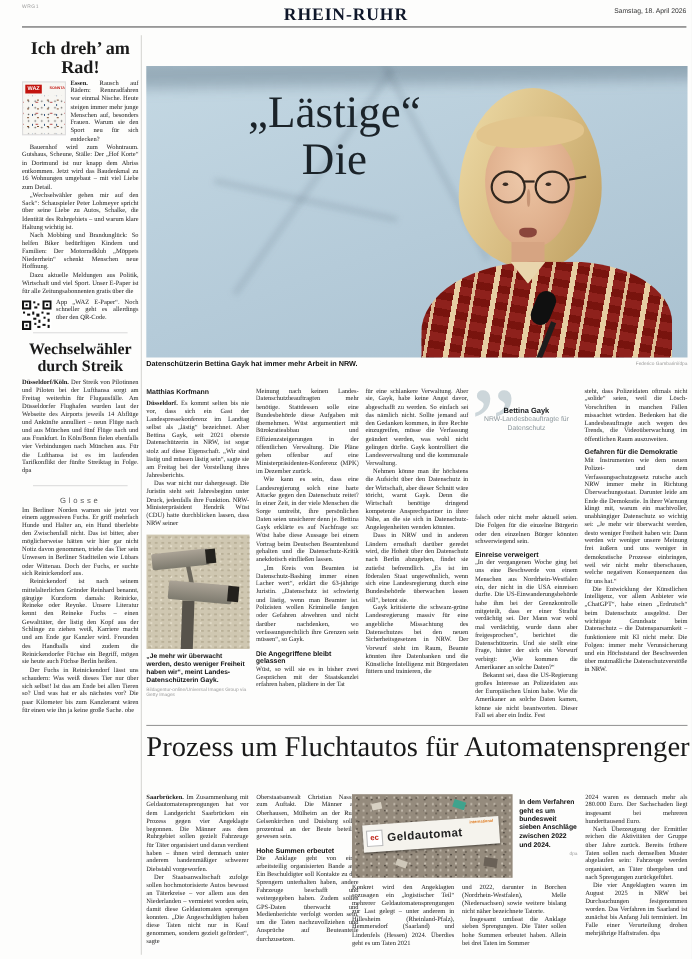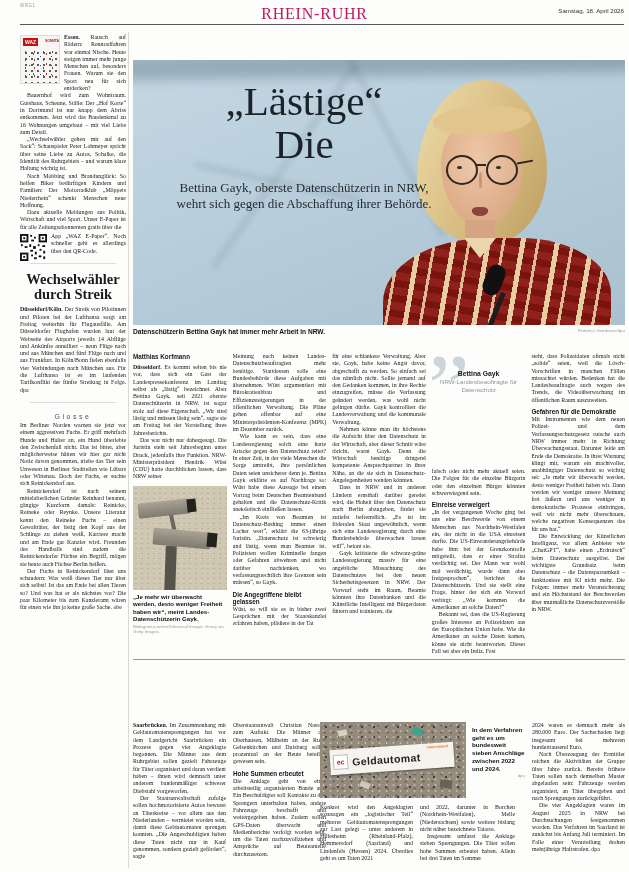--- a/index.html
+++ b/index.html
@@ -2,21 +2,21 @@
 <html><head>
 <meta charset="utf-8">
 <style>
   html,body{margin:0;padding:0;background:#e9e9e9}
   .page{position:relative;width:629px;height:872px;background:#fdfdfc;margin:0 auto;
         font-family:"Liberation Serif",serif;color:#1a1a1a;overflow:hidden}
 
   
   .plate{position:absolute;left:20px;top:3px;font:4.5px "Liberation Sans",sans-serif;color:#9a9a9a;letter-spacing:.5px}
   .section-title{position:absolute;left:0;right:0;top:5px;margin:0;text-align:center;
-                 font-size:16px;font-weight:400;letter-spacing:.8px;color:#be185d}
+                 font-size:16px;font-weight:700;letter-spacing:.8px;color:#0f172a}
   .pdate{position:absolute;right:5px;top:7px;font:6.2px "Liberation Sans",sans-serif;color:#333}
   .header-rule{position:absolute;left:20px;right:5px;top:24px;height:1px;background:#555}
   .vrule{position:absolute;left:128px;top:32px;bottom:4px;width:1px;background:#d8d8d4}
 
   
   .para{margin:0;font-size:5.9px;line-height:7.3px;text-align:justify}
   .para+.para{text-indent:7px}
   .lead{font-weight:700}
   .subhead{margin:4px 0 1px;font:bold 6.3px "Liberation Sans",sans-serif;color:#111}
   .subhead+.para{text-indent:0}
@@ -133,20 +133,21 @@
 <div class="page">
 
   <span class="plate">WRG1</span>
   <h1 class="section-title">RHEIN-RUHR</h1>
   <span class="pdate">Samstag, 18. April 2026</span>
   <div class="header-rule"></div>
   <div class="vrule"></div>
 
   <aside class="rail">
     <section>
+      <h2 class="rail-title">Ich dreh’ am Rad!</h2>
       <div>
         <div class="thumb">
           <span class="thumb-logo">WAZ</span>
           <span class="thumb-logo2">SONNTAG</span>
           <div class="thumb-dots"></div>
         </div>
         <p class="para"><b class="lead">Essen.</b> <span>Rausch auf Rädern: Rennradfahren war einmal Nische. Heute steigen immer mehr junge Menschen auf, besonders Frauen. Warum sie den Sport neu für sich entdecken?</span></p>
         <p class="para">Bauernhof wird zum Wohntraum. Gutshaus, Scheune, Ställe: Der „Hof Korte“ in Dortmund ist nur knapp dem Abriss entkommen. Jetzt wird das Baudenkmal zu 16 Wohnungen umgebaut – mit viel Liebe zum Detail.</p>
         <p class="para">„Wechselwähler gehen mir auf den Sack“: Schauspieler Peter Lohmeyer spricht über seine Liebe zu Autos, Schalke, die Identität des Ruhrgebiets – und warum klare Haltung wichtig ist.</p>
         <p class="para">Nach Mobbing und Brandunglück: So helfen Biker bedürftigen Kindern und Familien: Der Motorradklub „Möppets Niederrhein“ schenkt Menschen neue Hoffnung.</p>
@@ -219,21 +220,20 @@
       <div class="temple"></div>
       <div class="eye e1"></div>
       <div class="eye e2"></div>
       <div class="nose"></div>
       <div class="mouth"></div>
       <div class="mic-stem"></div>
       <div class="mic-head"></div>
       <div class="hero-head">
         <div class="hl">„Lästige“</div>
         <div class="hl">Die</div>
-        <p class="deck">Bettina Gayk, oberste Datenschützerin in NRW, wehrt sich gegen die Abschaffung ihrer Behörde.</p>
       </div>
     </figure>
     <div class="hero-caprow">
       <span class="hero-caption">Datenschützerin Bettina Gayk hat immer mehr Arbeit in NRW.</span>
       <span class="hero-credit">Federico Gambarini/dpa</span>
     </div>
 
     <div class="cols">
       <div class="col">
         <div class="byline">Matthias Korfmann</div>
@@ -277,20 +277,21 @@
       <div class="col">
         <p class="para">steht, dass Polizeidaten oftmals nicht „solide“ seien, weil die Lösch-Vorschriften in manchen Fällen missachtet würden. Bedenken hat die Landesbeauftragte auch wegen des Trends, die Videoüberwachung im öffentlichen Raum auszuweiten.</p>
         <h5 class="subhead">Gefahren für die Demokratie</h5>
         <p class="para">Mit Instrumenten wie dem neuen Polizei- und dem Verfassungsschutzgesetz rutsche auch NRW immer mehr in Richtung Überwachungsstaat. Darunter leide am Ende die Demokratie. In ihrer Warnung klingt mit, warum ein machtvoller, unabhängiger Datenschutz so wichtig sei: „Je mehr wir überwacht werden, desto weniger Freiheit haben wir. Dann werden wir weniger unsere Meinung frei äußern und uns weniger in demokratische Prozesse einbringen, weil wir nicht mehr überschauen, welche negativen Konsequenzen das für uns hat.“</p>
         <p class="para">Die Entwicklung der Künstlichen Intelligenz, vor allem Anbieter wie „ChatGPT“, habe einen „Erdrutsch“ beim Datenschutz ausgelöst. Der wichtigste Grundsatz beim Datenschutz – die Datensparsamkeit – funktioniere mit KI nicht mehr. Die Folgen: immer mehr Verunsicherung und ein Höchststand der Beschwerden über mutmaßliche Datenschutzverstöße in NRW.</p>
       </div>
     </div>
   </main>
 
   <section class="bottom">
+    <h2 class="bt">Prozess um Fluchtautos für Automatensprenger</h2>
     <div class="bgrid">
       <div class="bcol bc1">
         <p class="para"><b class="lead">Saarbrücken.</b> <span>Im Zusammenhang mit Geldautomatensprengungen hat vor dem Landgericht Saarbrücken ein Prozess gegen vier Angeklagte begonnen. Die Männer aus dem Ruhrgebiet sollen gezielt Fahrzeuge für Täter organisiert und daran verdient haben – ihnen wird demnach unter anderem bandenmäßiger schwerer Diebstahl vorgeworfen.</span></p>
         <p class="para">Der Staatsanwaltschaft zufolge sollen hochmotorisierte Autos bewusst an Täterkreise – vor allem aus den Niederlanden – vermietet worden sein, damit diese Geldautomaten sprengen konnten. „Die Angeschuldigten haben diese Taten nicht nur in Kauf genommen, sondern gezielt gefördert“, sagte</p>
       </div>
       <div class="bcol bc2">
         <p class="para">Oberstaatsanwalt Christian Nassiry zum Auftakt. Die Männer aus Oberhausen, Mülheim an der Ruhr, Gelsenkirchen und Duisburg sollen prozentual an der Beute beteiligt gewesen sein.</p>
         <h5 class="subhead">Hohe Summen erbeutet</h5>
         <p class="para">Die Anklage geht von einer arbeitsteilig organisierten Bande aus. Ein Beschuldigter soll Kontakte zu den Sprengern unterhalten haben, andere Fahrzeuge beschafft und weitergegeben haben. Zudem sollen GPS-Daten überwacht und Medienberichte verfolgt worden sein, um die Taten nachzuvollziehen und Ansprüche auf Beuteanteile durchzusetzen.</p>
       </div>

